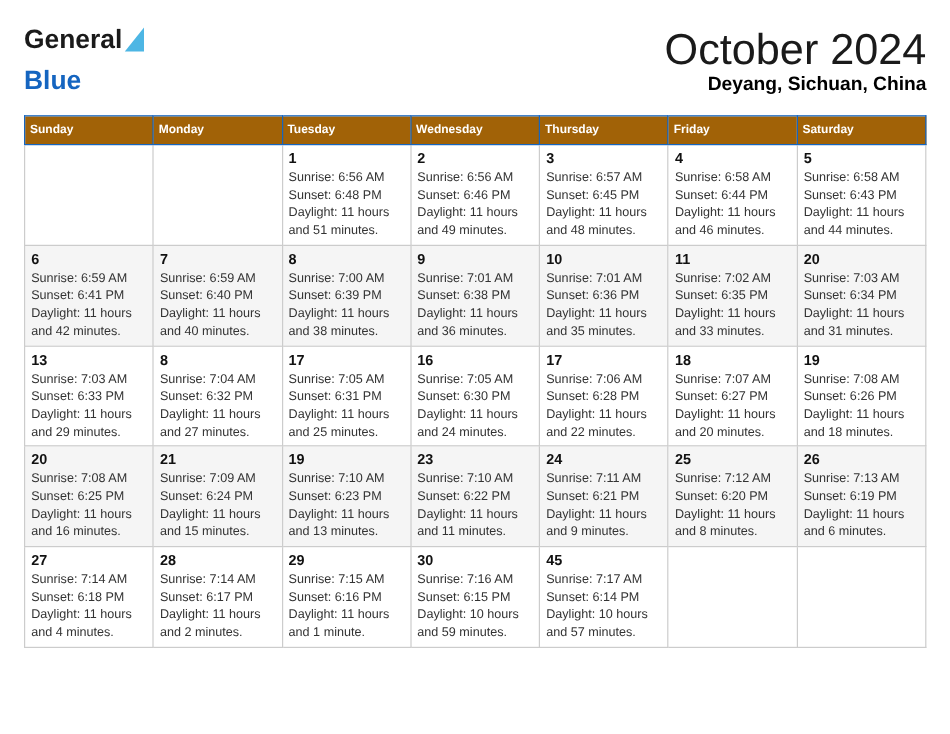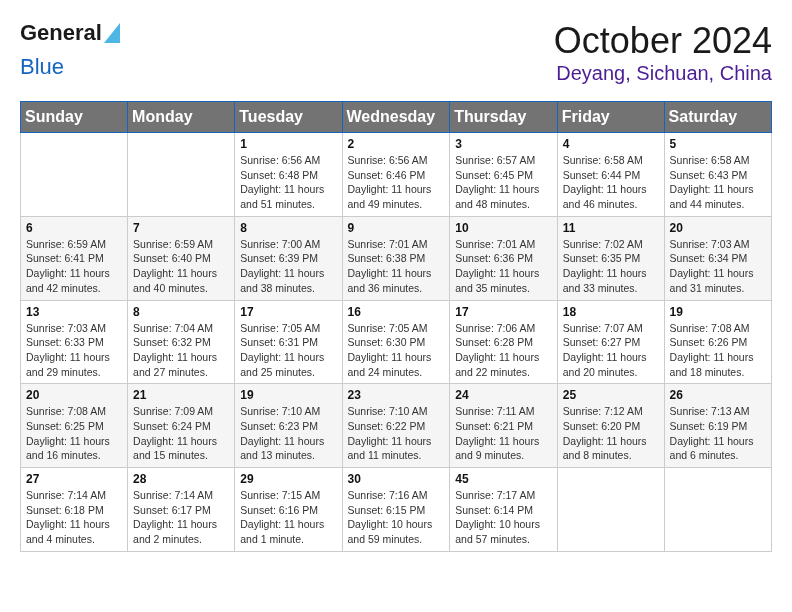--- a/index.html
+++ b/index.html
@@ -38,35 +38,35 @@
     .title-block {
       text-align: right;
     }
     .title-block h1 {
       font-size: 36px;
       font-weight: normal;
       color: #1a1a1a;
       margin-left: 31px;
     }
     .title-block h2 {
-      font-size: 20px;
-      font-weight: normal;
-      color: #4c1d95;
+      font-size: 16px;
+      font-weight: bold;
+      color: #000000;
     }
     .calendar {
       width: 100%;
       border-collapse: collapse;
       font-size: 11px;
     }
     .calendar thead th {
-      background: #737373;
+      background: #a16207;
       color: #fff;
       padding: 6px 4px;
       text-align: left;
-      font-size: 16px;
+      font-size: 10px;
       font-weight: bold;
       border: 1px solid #1565c0;
     }
     .calendar tbody td {
       vertical-align: top;
       border: 1px solid #ccc;
       padding: 4px 5px;
       width: 108px;
       min-height: 80px;
       background: #fff;
@@ -91,21 +91,21 @@
   </style>
 </head>
 <body>
 
 <div class="header">
   <div class="logo">
     <div class="logo-wrapper">
       <span style="font-size:22px;font-weight:bold;color:#1a1a1a;">General</span>
       <span class="logo-triangle"></span>
     </div>
-    <span style="font-size:22px;font-weight:normal;color:#1565c0;margin-top:-4px;">Blue</span>
+    <span style="font-size:22px;font-weight:bold;color:#1565c0;margin-top:-4px;">Blue</span>
   </div>
   <div class="title-block">
     <h1>October 2024</h1>
     <h2>Deyang, Sichuan, China</h2>
   </div>
 </div>
 
 <table class="calendar">
   <thead>
     <tr>

